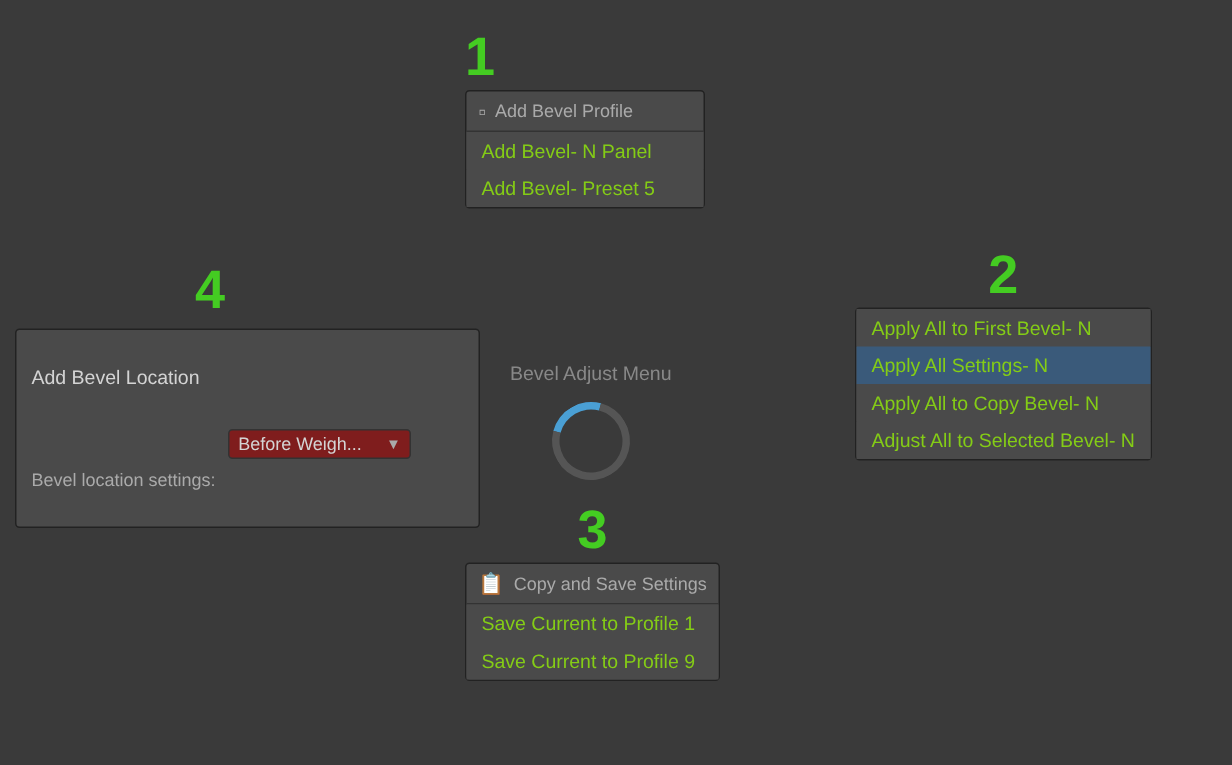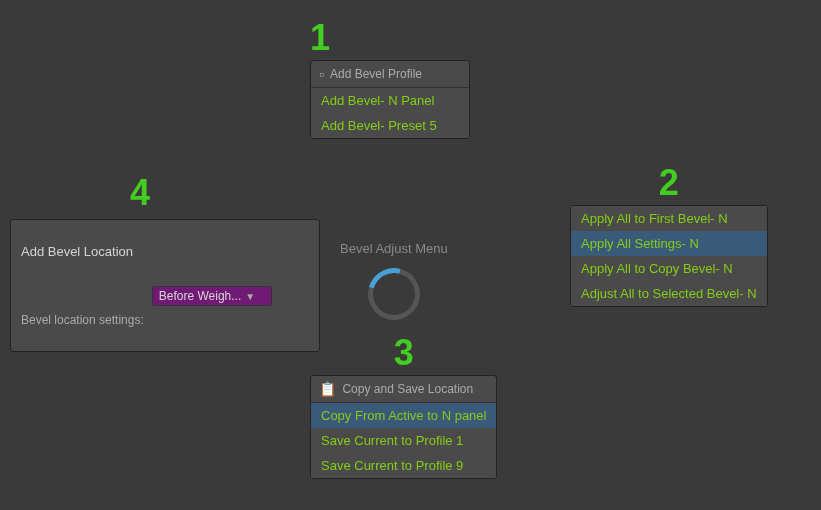--- a/index.html
+++ b/index.html
@@ -148,30 +148,30 @@
     }
 
     .panel-label {
       color: #aaa;
       font-size: 12px;
       white-space: nowrap;
       margin-top: 48px;
     }
 
     .dropdown-select {
-      background-color: #701a75;
+      background-color: #7f1d1d;
       border: 1px solid #333;
       border-radius: 3px;
       color: #d4d4d4;
       padding: 2px 6px;
       font-size: 12px;
       cursor: pointer;
       display: flex;
       align-items: center;
-      gap: 4px;
+      gap: 16px;
       min-width: 120px;
     }
 
     .dropdown-arrow {
       font-size: 10px;
       color: #aaa;
     }
 
     
     #bevel-adjust {
@@ -232,24 +232,23 @@
     <div class="menu-item">Apply All to Copy Bevel- N</div>
     <div class="menu-item">Adjust All to Selected Bevel- N</div>
   </div>
 </div>
 
 <div id="section3">
   <span class="step-number">3</span>
   <div class="menu-container">
     <div class="menu-header">
       <span class="header-icon">📋</span>
-      <span>Copy and Save Location</span>
+      <span>Copy and Save Settings</span>
     </div>
     <div class="menu-divider"></div>
-    <div class="menu-item highlighted-item">Copy From Active to N panel</div>
     <div class="menu-item">Save Current to Profile 1</div>
     <div class="menu-item">Save Current to Profile 9</div>
   </div>
 </div>
 
 <div id="section4">
   <span class="step-number">4</span>
   <div class="panel-container">
     <div class="panel-title">Add Bevel Location</div>
     <div class="panel-row">

